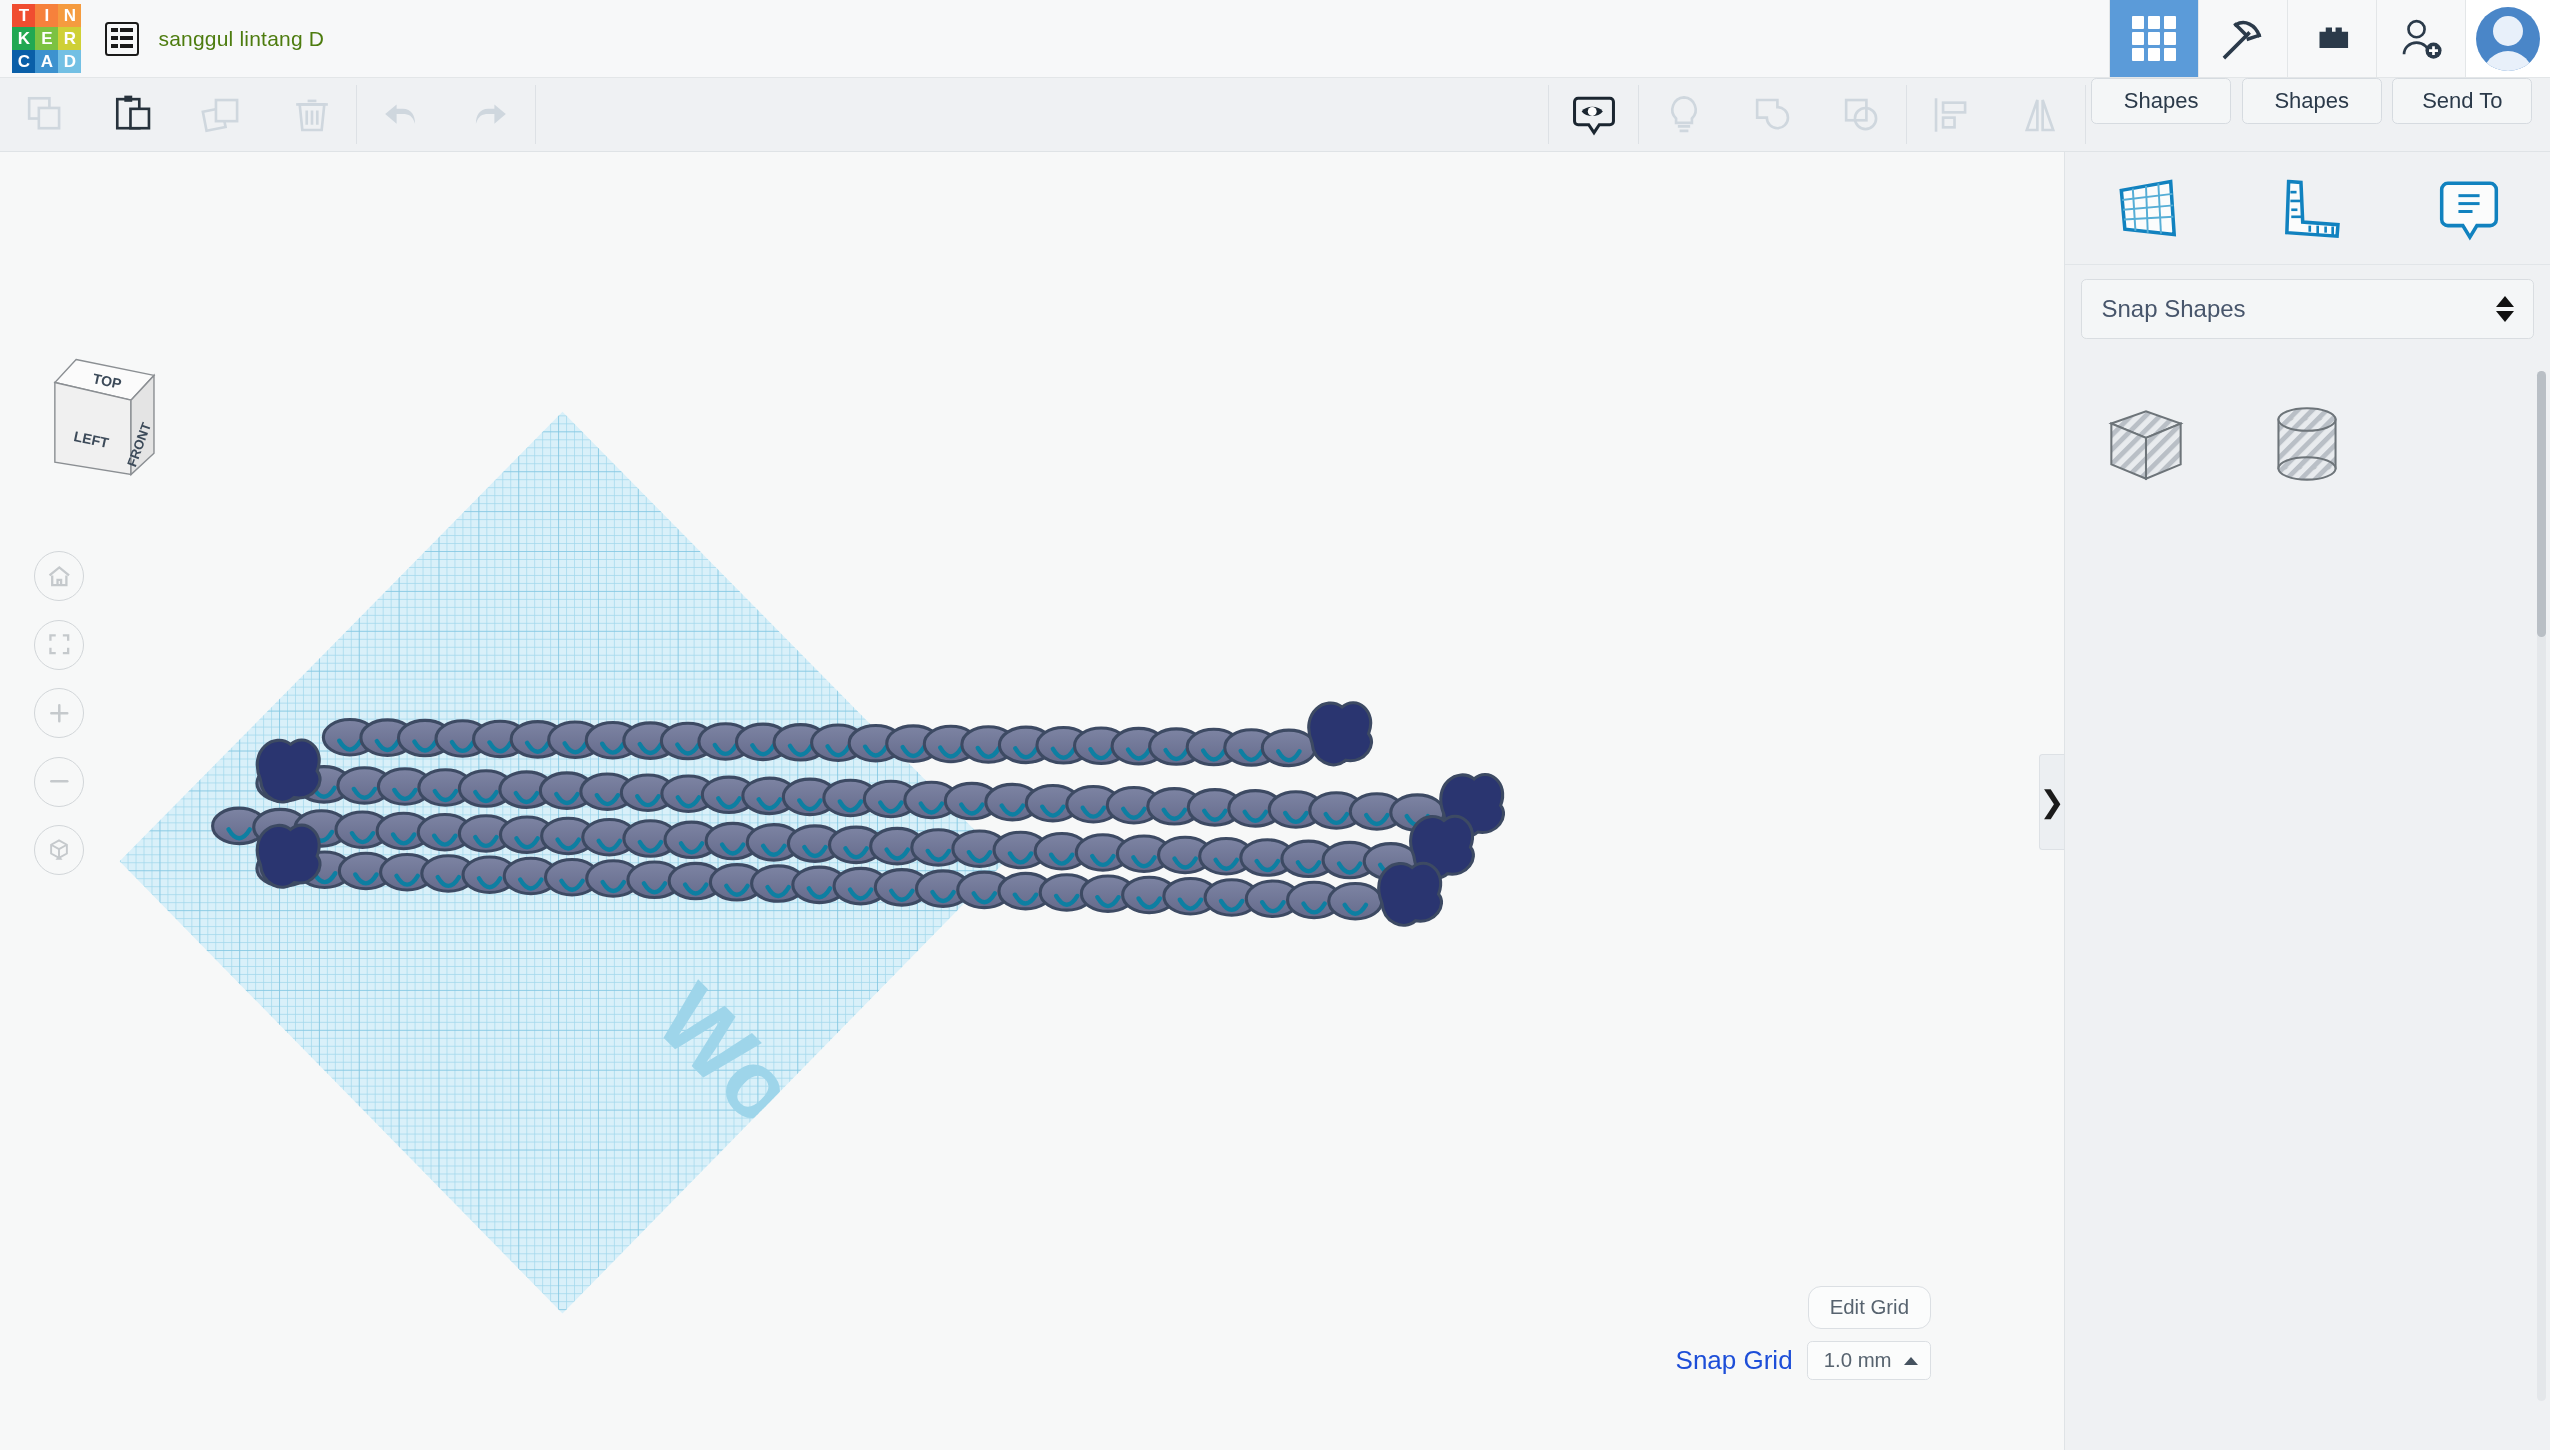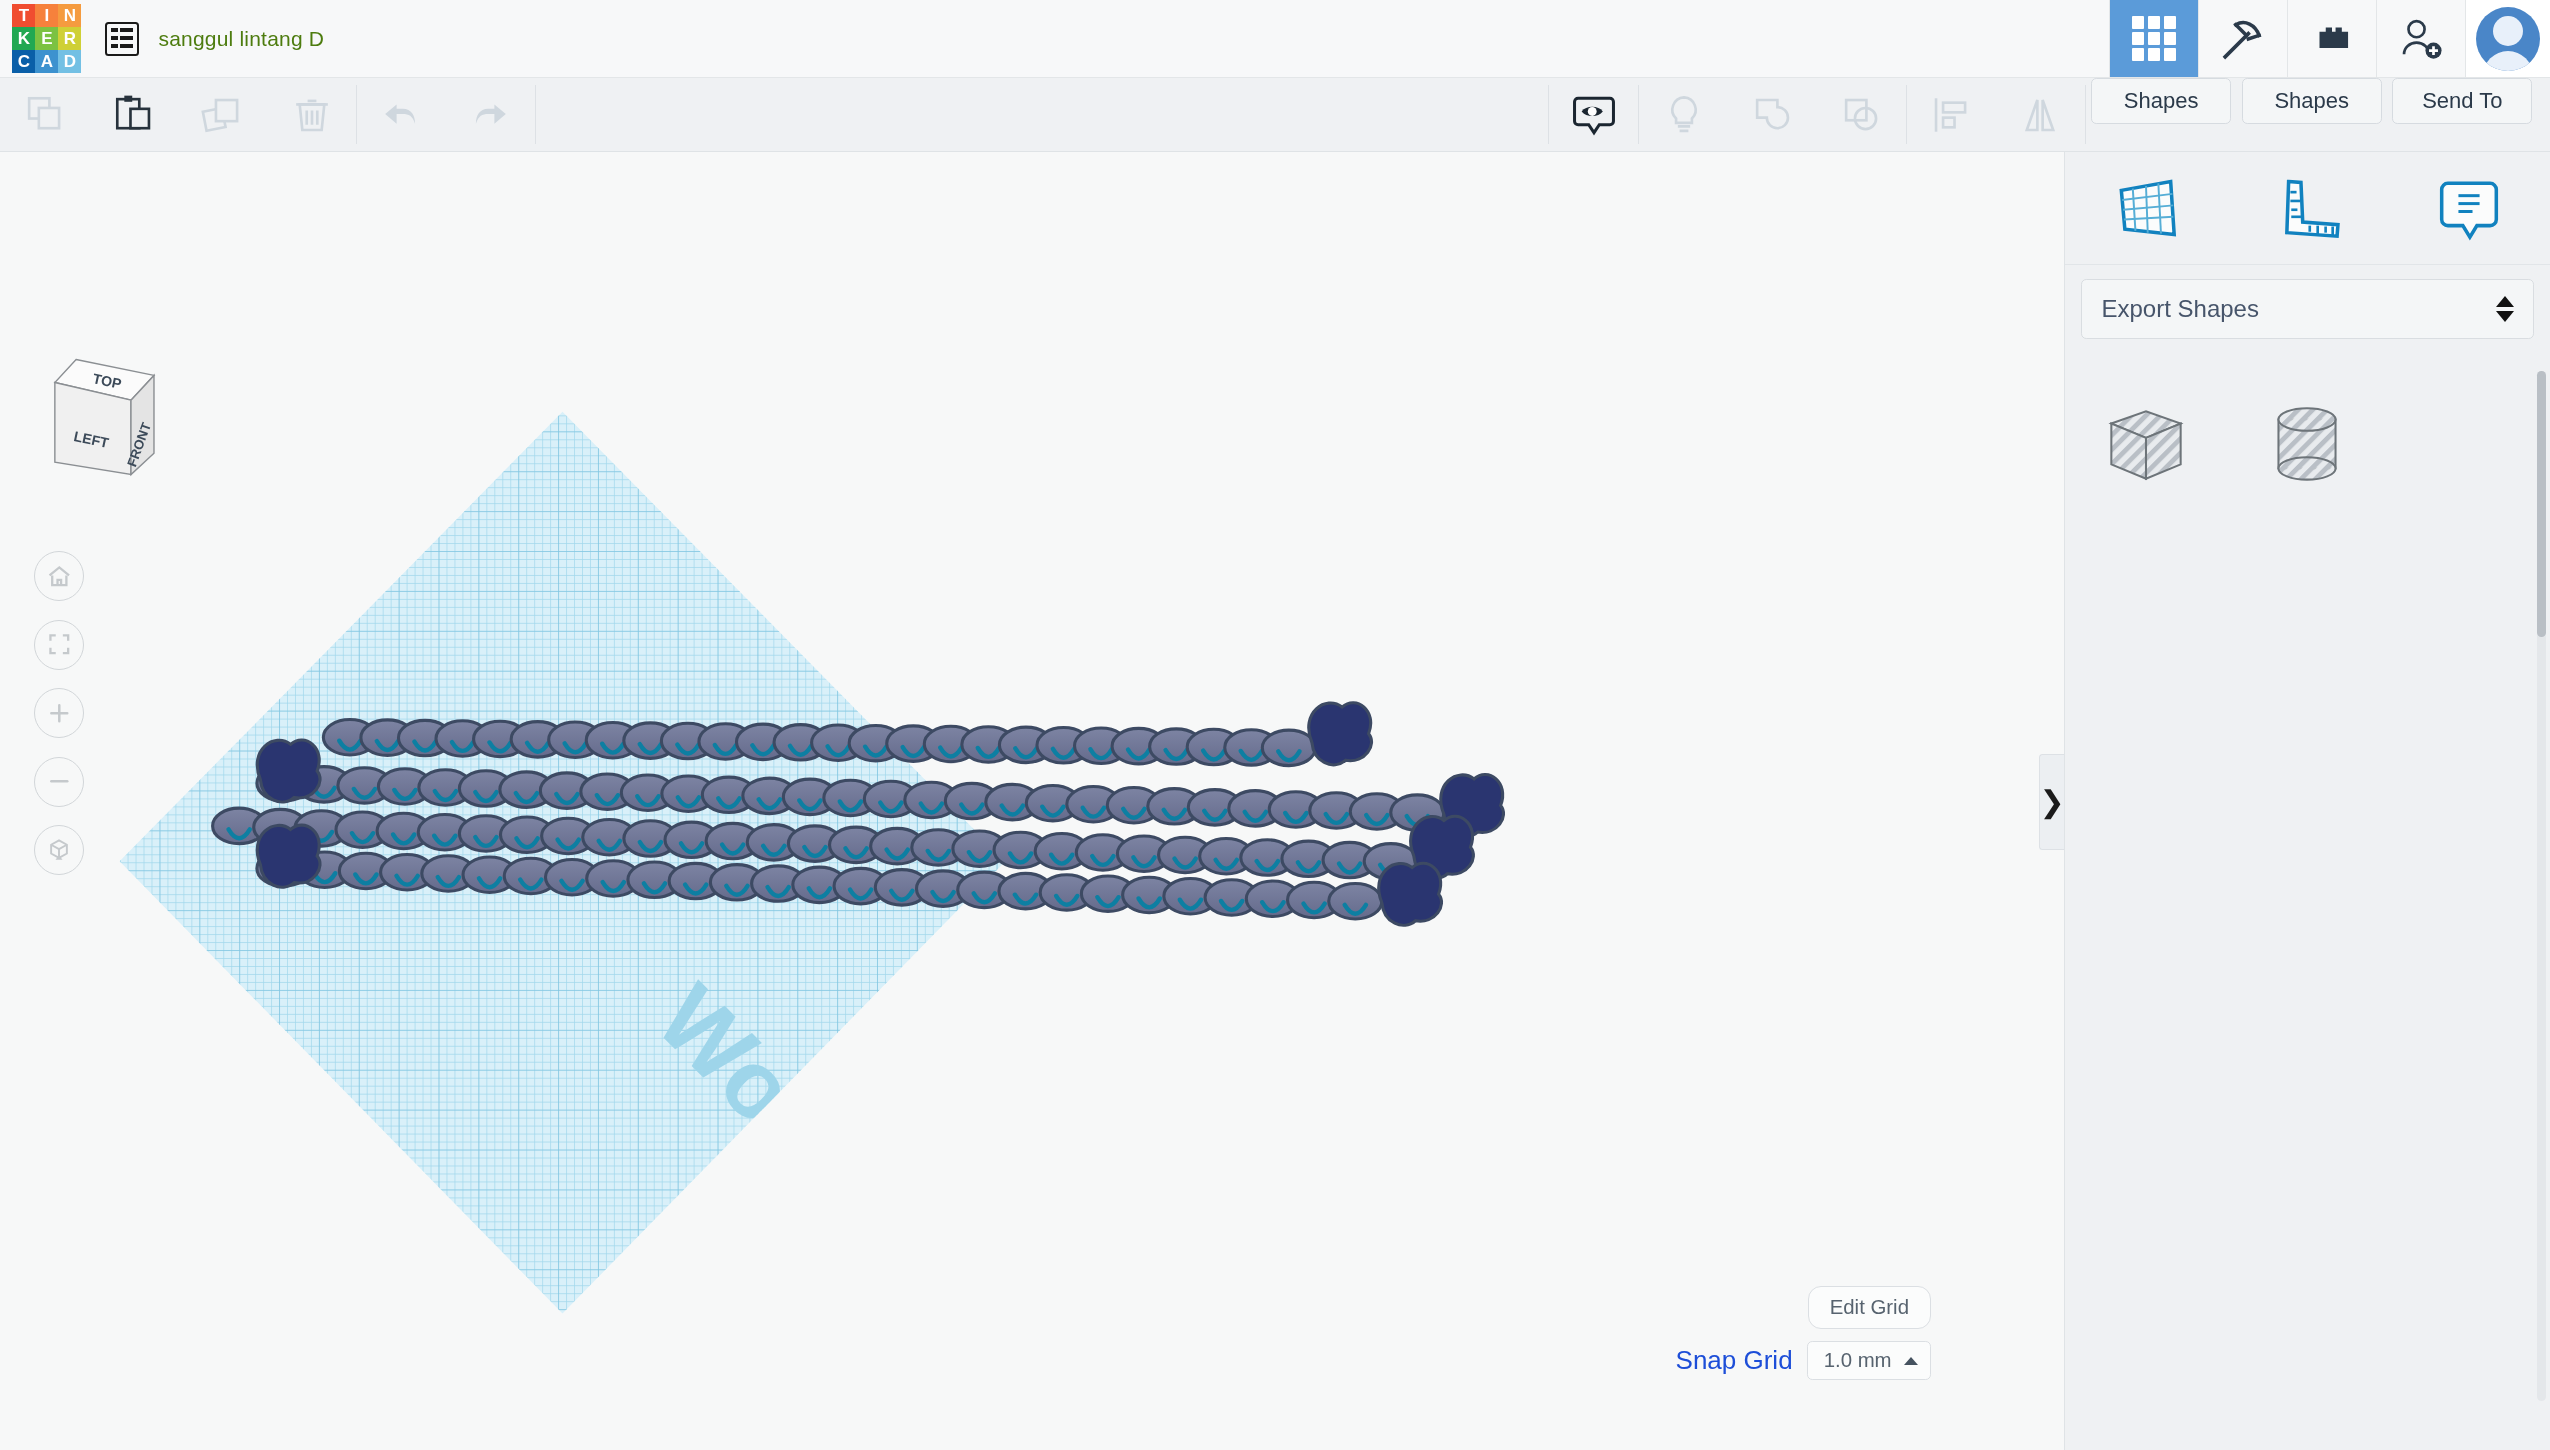--- a/index.html
+++ b/index.html
@@ -736,21 +736,21 @@
               <path d="M30 28 h24"></path>
                 <path d="M30 37 h24"></path>
                 <path d="M30 46 h16"></path>
             </g>
           </svg>
         </div>
       </div>
 
       <div class="panel-dropdown-wrap">
         <div class="panel-dropdown">
-          <span class="label">Export Shapes</span>
+          <span class="label">Snap Shapes</span>
           <span class="stepper">
             <i class="up"></i>
               <i class="dn"></i>
           </span>
         </div>
       </div>
 
       <div class="shapes-scroll">
         <div class="shapes-grid" id="shapes-grid">
             <div class="shape-cell" title="Box Hole">

